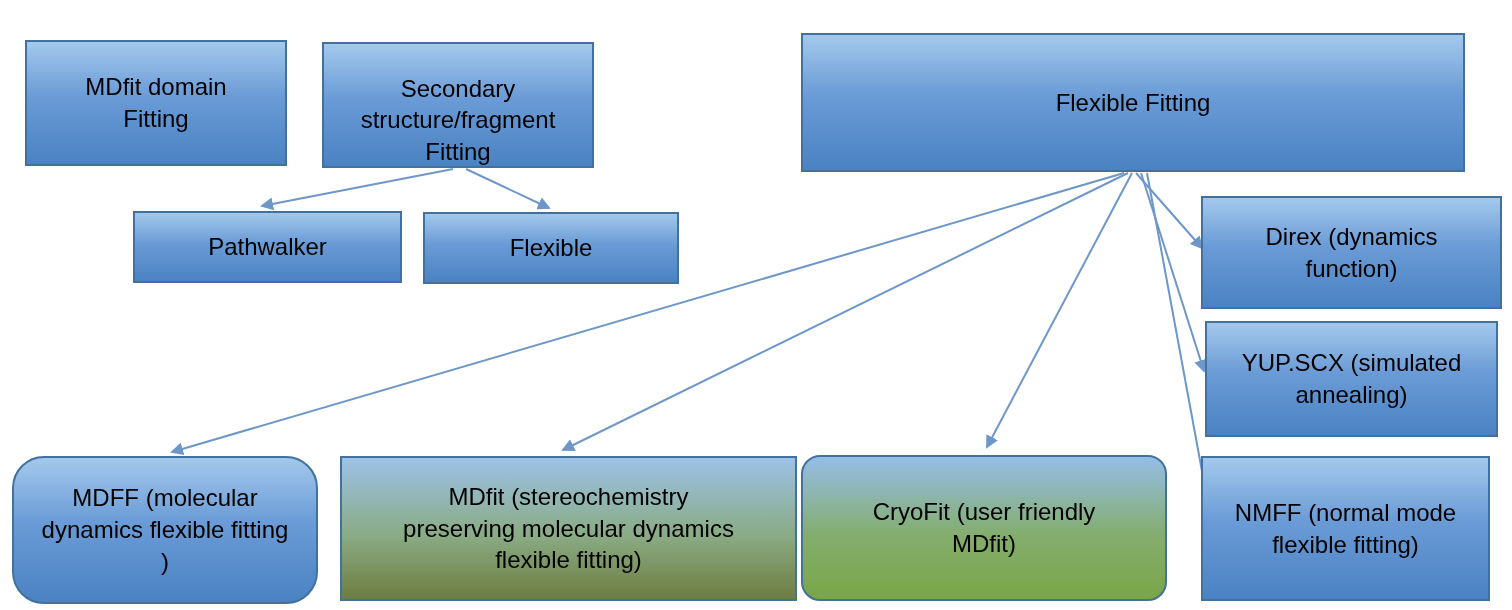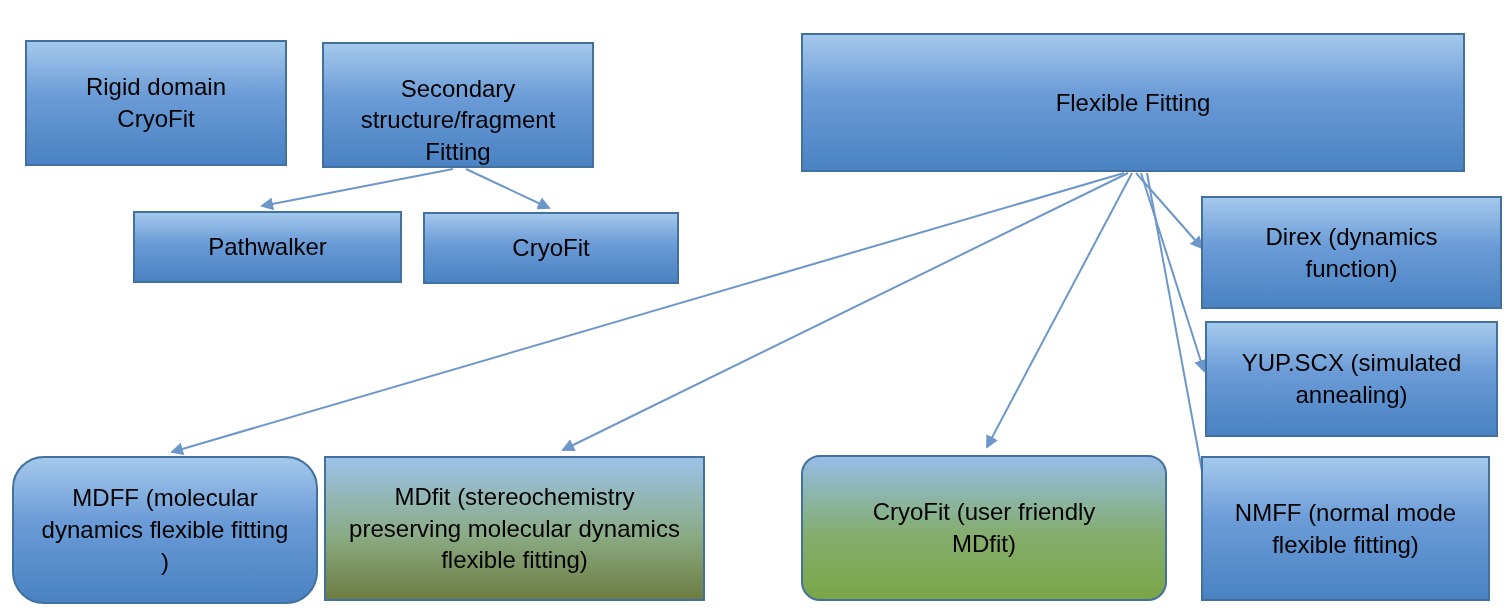--- a/index.html
+++ b/index.html
@@ -49,21 +49,21 @@
 
   #node-direx      { left: 1201px; top: 196px; width: 301px; height: 113px; }
   #node-direx .lbl { max-width: 205px; }
 
   #node-yupscx      { left: 1205px; top: 321px; width: 293px; height: 116px; }
   #node-yupscx .lbl { max-width: 255px; }
 
   #node-mdff      { left: 12px;   top: 456px; width: 306px; height: 148px; border-radius: 32px; }
   #node-mdff .lbl { max-width: 250px; }
 
-  #node-mdfit      { left: 324px;  top: 456px; width: 381px; height: 145px; }
+  #node-mdfit      { left: 340px;  top: 456px; width: 457px; height: 145px; }
   #node-mdfit .lbl { max-width: 345px; }
 
   #node-cryofit      { left: 801px;  top: 455px; width: 366px; height: 146px; border-radius: 19px; }
   #node-cryofit .lbl { max-width: 290px; }
 
   #node-nmff      { left: 1201px; top: 456px; width: 289px; height: 145px; }
   #node-nmff .lbl { max-width: 245px; }
 
   #edges {
     position: absolute;
@@ -92,37 +92,37 @@
     <line x1="466" y1="169" x2="549" y2="208" marker-end="url(#arrowhead)"></line>
     <line x1="1124" y1="173" x2="172" y2="452" marker-end="url(#arrowhead)"></line>
     <line x1="1128" y1="173" x2="563" y2="450" marker-end="url(#arrowhead)"></line>
     <line x1="1132" y1="173" x2="987" y2="447" marker-end="url(#arrowhead)"></line>
     <line x1="1136" y1="173" x2="1202" y2="248" marker-end="url(#arrowhead)"></line>
     <line x1="1141" y1="173" x2="1204" y2="371" marker-end="url(#arrowhead)"></line>
     <line x1="1147" y1="173" x2="1209" y2="509" marker-end="url(#arrowhead)"></line>
   </svg>
 
   <div class="node" id="node-rigid">
-    <span class="lbl">Rigid domain CryoFit</span>
+    <span class="lbl">MDfit domain Fitting</span>
   </div>
 
   <div class="node" id="node-secondary">
     <span class="lbl">Secondary structure/fragment Fitting</span>
   </div>
 
   <div class="node" id="node-flexible">
     <span class="lbl">Flexible Fitting</span>
   </div>
 
   <div class="node" id="node-pathwalker">
     <span class="lbl">Pathwalker</span>
   </div>
 
   <div class="node" id="node-rosetta">
-    <span class="lbl">CryoFit</span>
+    <span class="lbl">Flexible</span>
   </div>
 
   <div class="node" id="node-direx">
     <span class="lbl">Direx (dynamics function)</span>
   </div>
 
   <div class="node" id="node-yupscx">
     <span class="lbl">YUP.SCX (simulated annealing)</span>
   </div>
 

